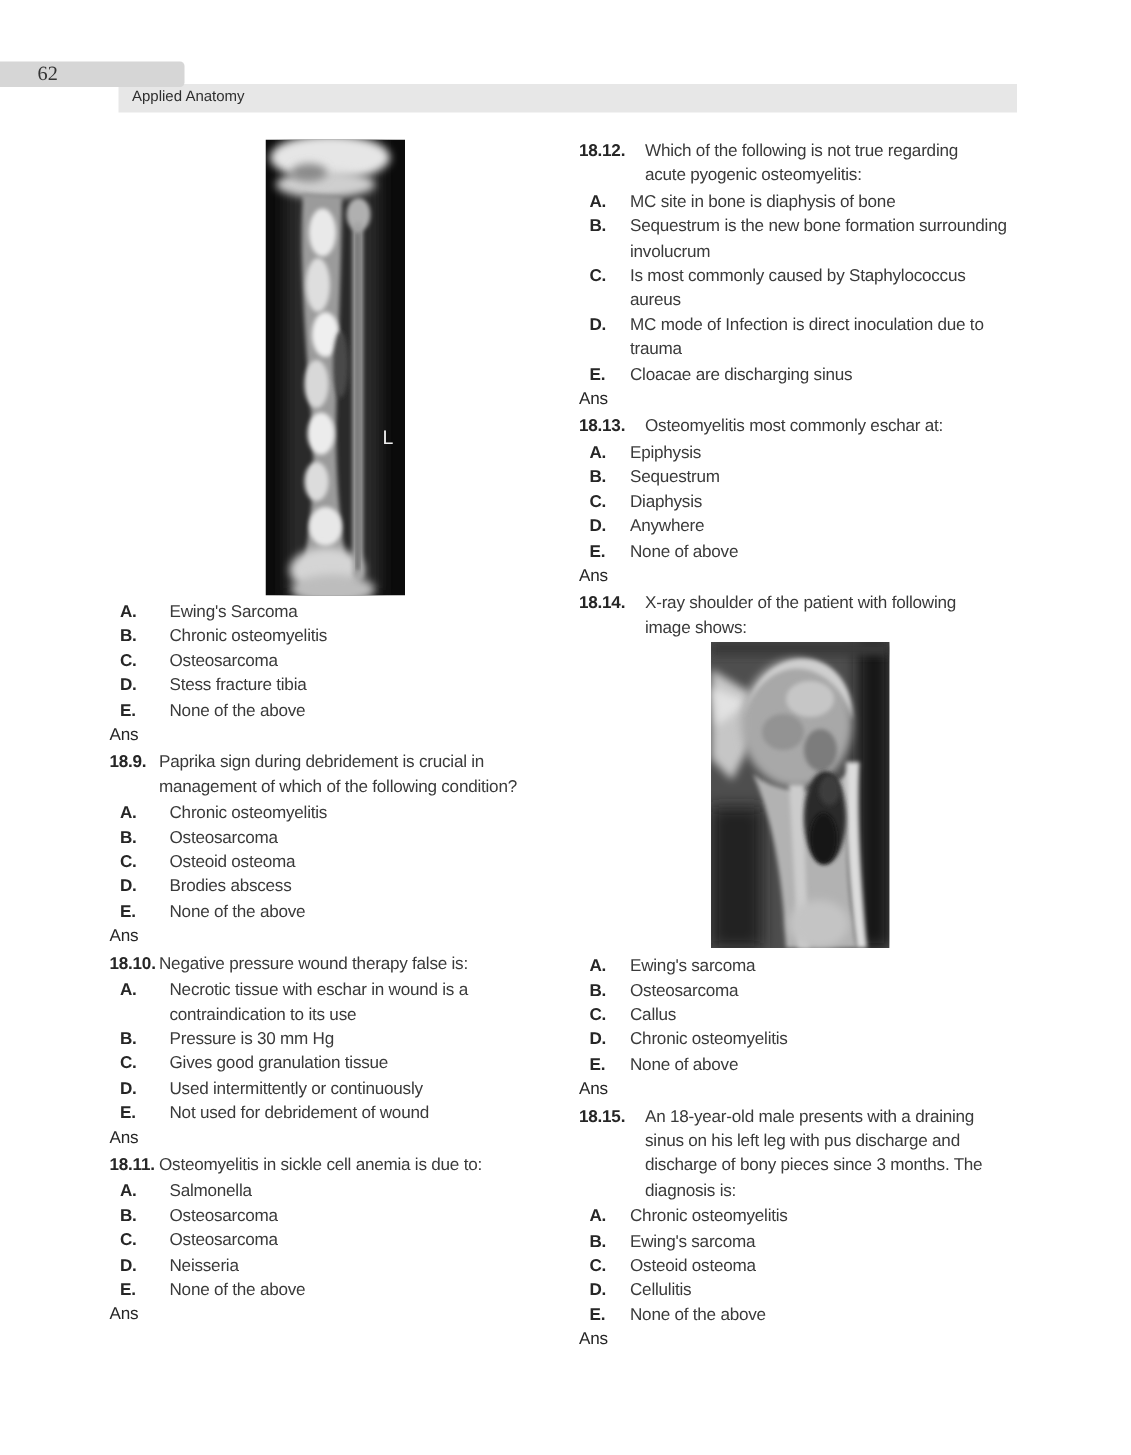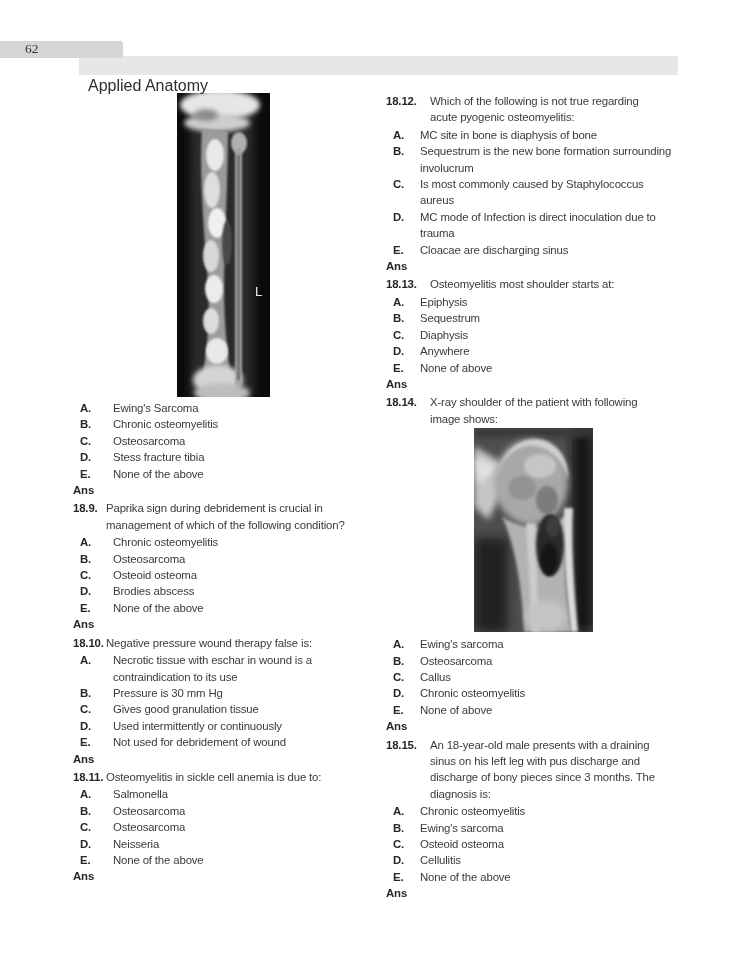--- a/index.html
+++ b/index.html
@@ -18,21 +18,21 @@
   }
   .bar-num .pn {
     position:absolute; left:25px; top:0px;
     font-family:"Liberation Serif", serif; font-size:13.5px; color:#333;
   }
   .bar-title {
     position:absolute; left:79px; top:56px; width:599px; height:19px;
     background:#e7e7e7; z-index:1;
   }
   .bar-title .ct {
-    position:absolute; left:9px; top:21px; font-size:16px; color:#2e2e2e;
+    position:absolute; left:9px; top:3px; font-size:10px; color:#2e2e2e;
   }
 
   
   .col {
     position:absolute; top:93px;
     font-size:11.4px; line-height:16.4px; letter-spacing:-0.15px; color:#3a3a3a;
   }
   .col-left  { left:73px;  width:309px; }
   .col-right { left:386px; width:291px; }
 
@@ -42,21 +42,21 @@
   .col-right .qnum { min-width:44px; }
   .qtext { white-space:pre-line; flex:1 1 auto; }
 
   .opts { padding-left:7px; }
   .opt { display:flex; }
   .ol { font-weight:bold; color:#262626; flex:0 0 auto; }
   .col-left  .ol { min-width:33px; }
   .col-right .ol { min-width:27px; }
   .ot { white-space:pre-line; flex:1 1 auto; }
 
-  .ans { font-weight:bold; color:#262626; margin:0 0 2px 0; }
+  .ans { font-weight:normal; color:#262626; margin:0 0 2px 0; }
 
   .xray-tibia    { display:block; width:93px;  height:304px; margin:0 0 3px 104px; }
   .xray-shoulder { display:block; width:119px; height:204px; margin:1px 0 4px 88px; }
 </style>
 </head>
 <body>
 
 <div class="page">
 
   <div class="bar-num">
@@ -242,21 +242,21 @@
         </div>
       <div class="opt">
           <span class="ol">E.</span>
           <span class="ot">Cloacae are discharging sinus</span>
         </div>
     </div>
     <div class="ans">Ans</div>
 
     <div class="q">
       <span class="qnum">18.13.</span>
-      <span class="qtext">Osteomyelitis most shoulder starts at:</span>
+      <span class="qtext">Osteomyelitis most commonly eschar at:</span>
     </div>
     <div class="opts">
       <div class="opt">
           <span class="ol">A.</span>
           <span class="ot">Epiphysis</span>
         </div>
       <div class="opt">
           <span class="ol">B.</span>
           <span class="ot">Sequestrum</span>
         </div>

